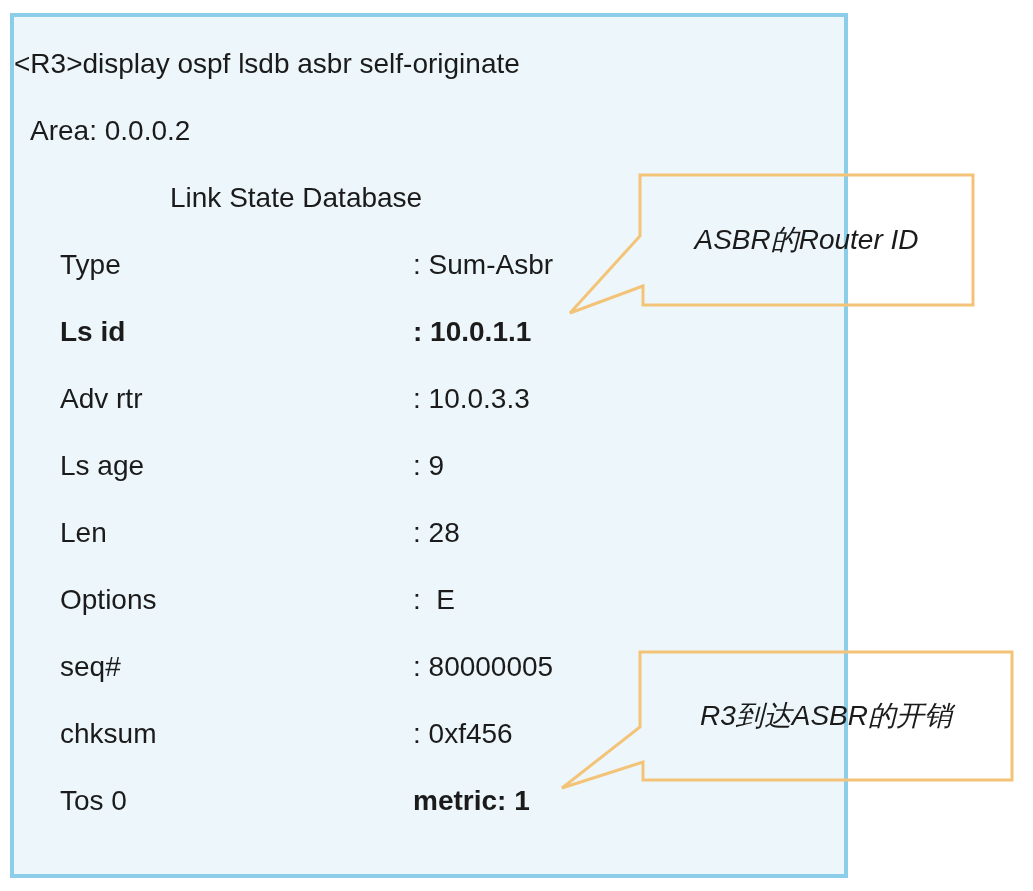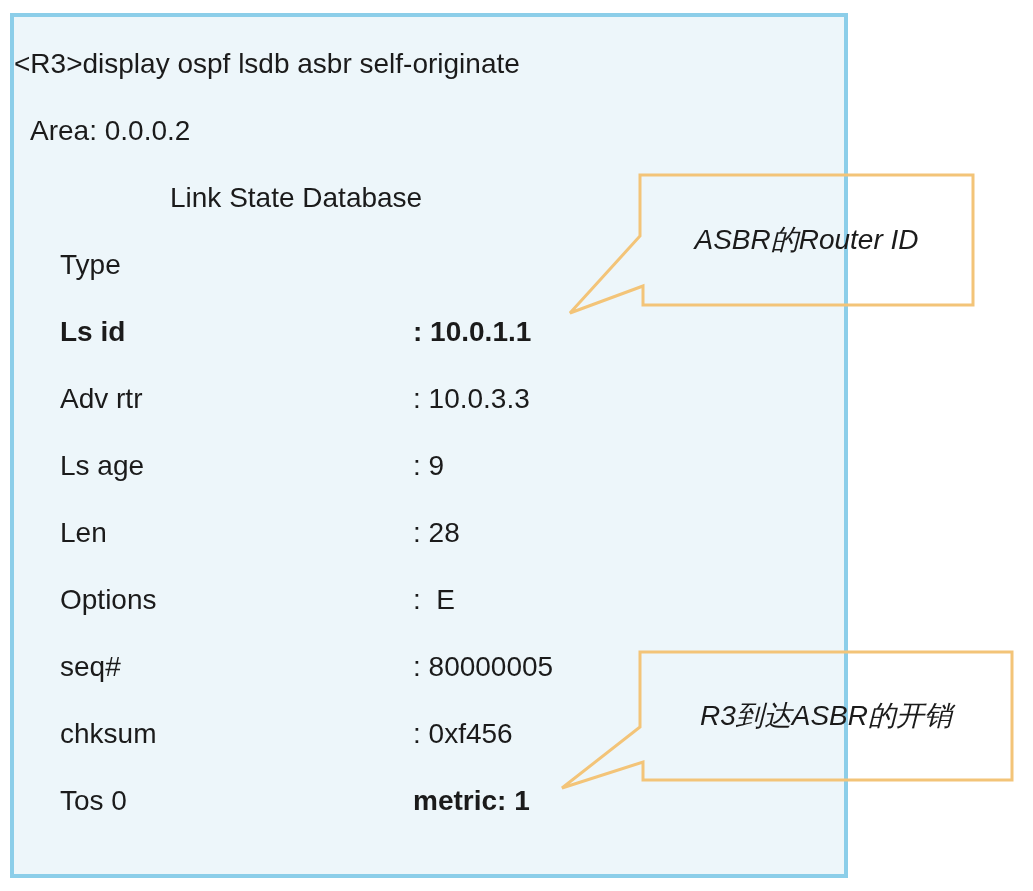--- a/index.html
+++ b/index.html
@@ -70,20 +70,21 @@
 
 <div class="panel">
   <div class="panel-content">
 
     <div class="line cmd-line">&lt;R3&gt;display ospf lsdb asbr self-originate</div>
     <div class="line area-line">Area: 0.0.0.2</div>
     <div class="line title-line">Link State Database</div>
 
     <div class="line">
       <span class="kv-label">Type</span>
+      <span class="kv-value">: Sum-Asbr</span>
     </div>
     <div class="line">
       <span class="kv-label bold">Ls id</span>
       <span class="kv-value bold">: 10.0.1.1</span>
     </div>
     <div class="line">
       <span class="kv-label">Adv rtr</span>
       <span class="kv-value">: 10.0.3.3</span>
     </div>
     <div class="line">

